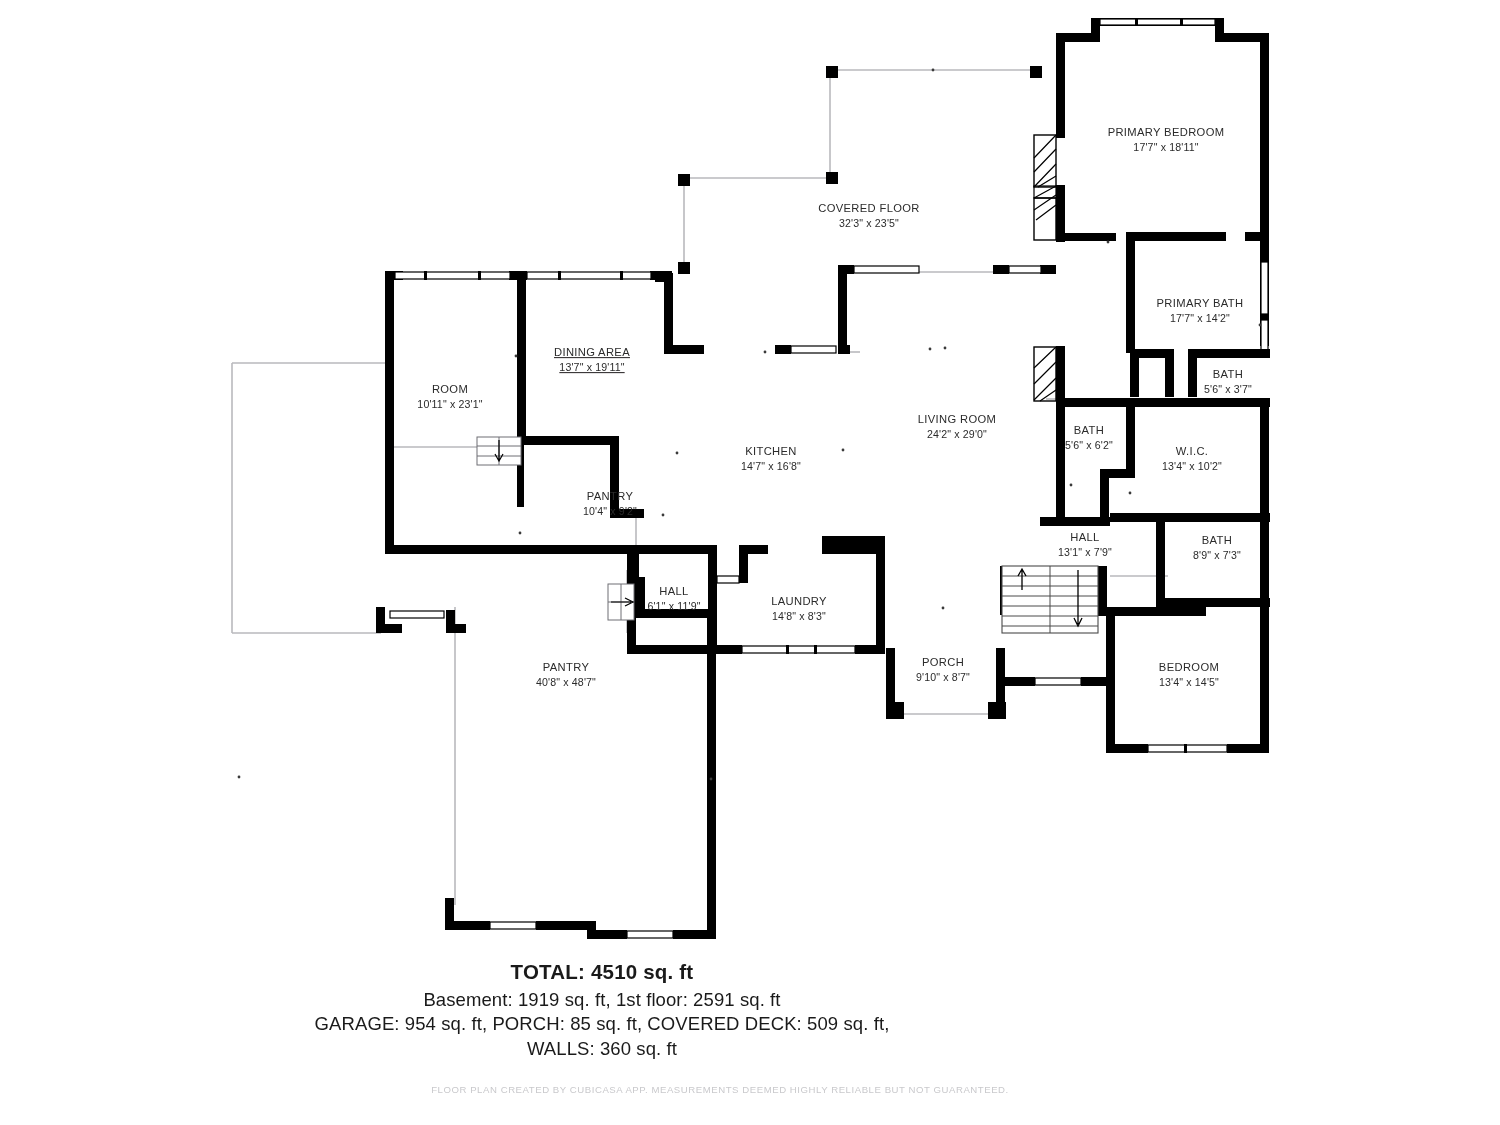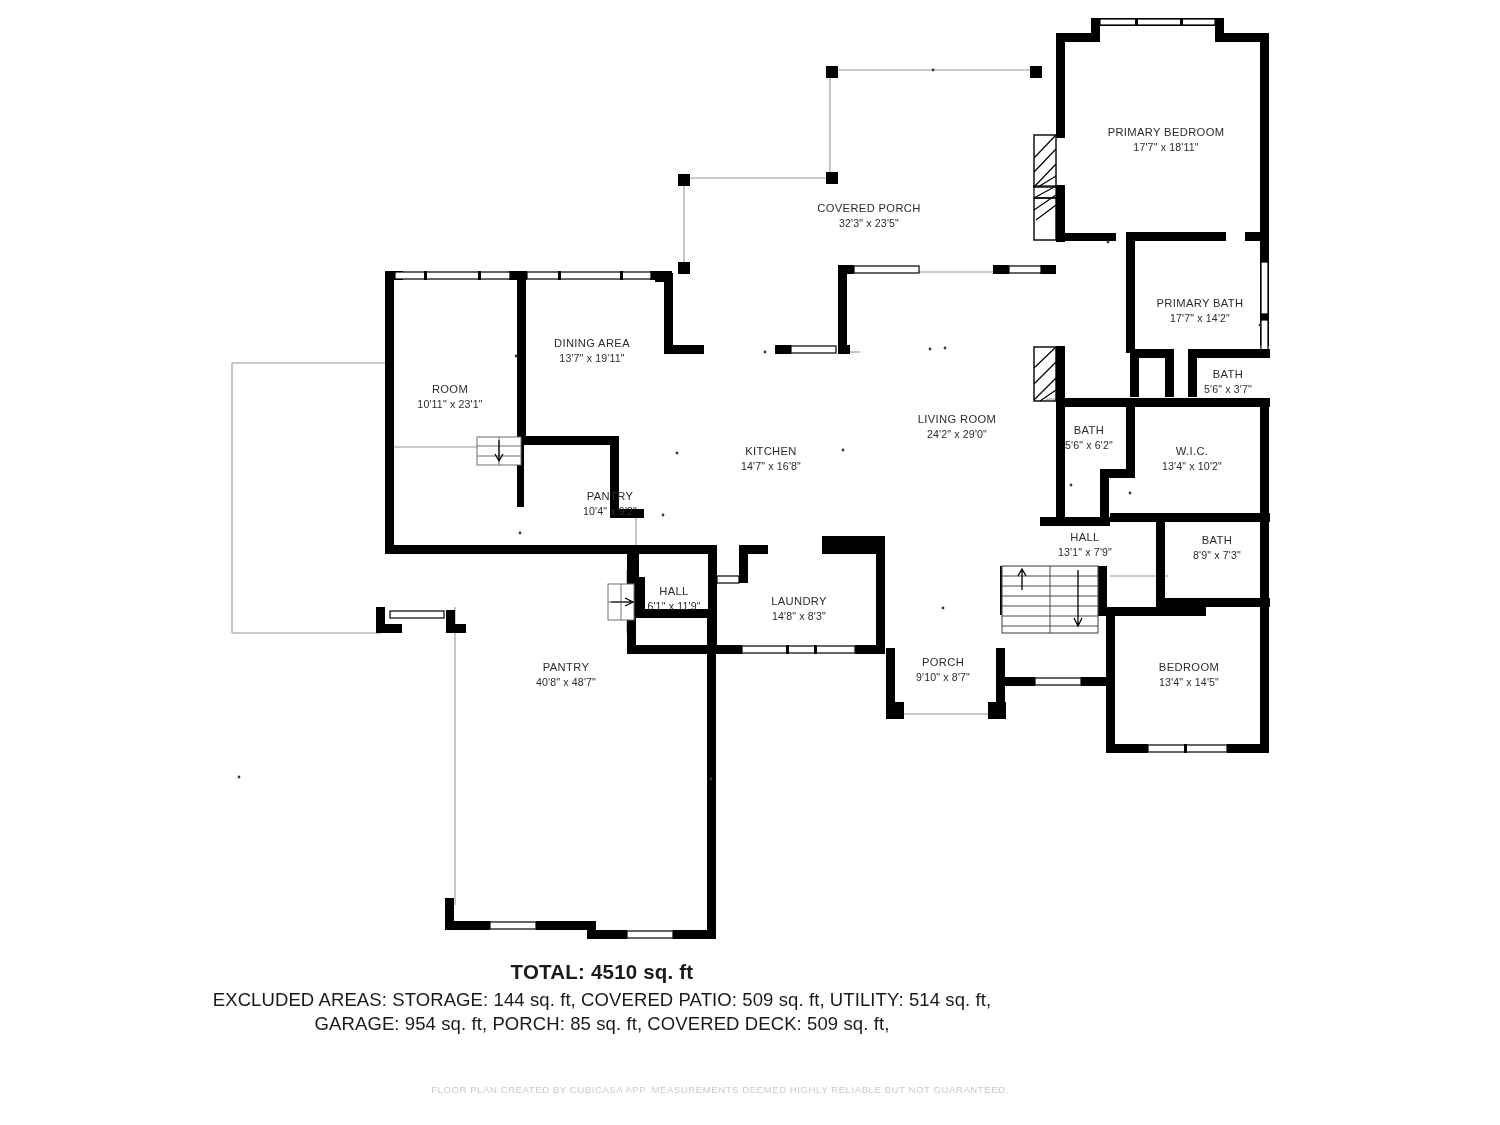--- a/index.html
+++ b/index.html
@@ -358,28 +358,28 @@
 
     </svg>
   </div>
 
   <div id="room-labels">
       <div class="room-label" style="left: 1166px; top: 140px;">
         <span class="rl-name">PRIMARY BEDROOM</span>
         <span class="rl-dim">17'7" x 18'11"</span>
       </div>
       <div class="room-label" style="left: 869px; top: 216px;">
-        <span class="rl-name">COVERED PORCH</span>
+        <span class="rl-name">COVERED FLOOR</span>
         <span class="rl-dim">32'3" x 23'5"</span>
       </div>
       <div class="room-label" style="left: 1200px; top: 311px;">
         <span class="rl-name">PRIMARY BATH</span>
         <span class="rl-dim">17'7" x 14'2"</span>
       </div>
-      <div class="room-label" style="left: 592px; top: 351px;">
+      <div class="room-label" style="left: 592px; top: 360px; text-decoration: underline;">
         <span class="rl-name">DINING AREA</span>
         <span class="rl-dim">13'7" x 19'11"</span>
       </div>
       <div class="room-label" style="left: 1228px; top: 382px;">
         <span class="rl-name">BATH</span>
         <span class="rl-dim">5'6" x 3'7"</span>
       </div>
       <div class="room-label" style="left: 450px; top: 397px;">
         <span class="rl-name">ROOM</span>
         <span class="rl-dim">10'11" x 23'1"</span>
@@ -429,19 +429,20 @@
         <span class="rl-dim">13'4" x 14'5"</span>
       </div>
       <div class="room-label" style="left: 566px; top: 675px;">
         <span class="rl-name">PANTRY</span>
         <span class="rl-dim">40'8" x 48'7"</span>
       </div>
     </div>
 
   <div id="summary">
     <div class="sum-total">TOTAL: 4510 sq. ft</div>
-    <div class="sum-line">EXCLUDED AREAS: STORAGE: 144 sq. ft, COVERED PATIO: 509 sq. ft, UTILITY: 514 sq. ft,</div>
+    <div class="sum-line">Basement: 1919 sq. ft, 1st floor: 2591 sq. ft</div>
     <div class="sum-line">GARAGE: 954 sq. ft, PORCH: 85 sq. ft, COVERED DECK: 509 sq. ft,</div>
+    <div class="sum-line">WALLS: 360 sq. ft</div>
   </div>
 
   <div id="disclaimer">FLOOR PLAN CREATED BY CUBICASA APP. MEASUREMENTS DEEMED HIGHLY RELIABLE BUT NOT GUARANTEED.</div>
 
 </div>
 
 </body></html>

